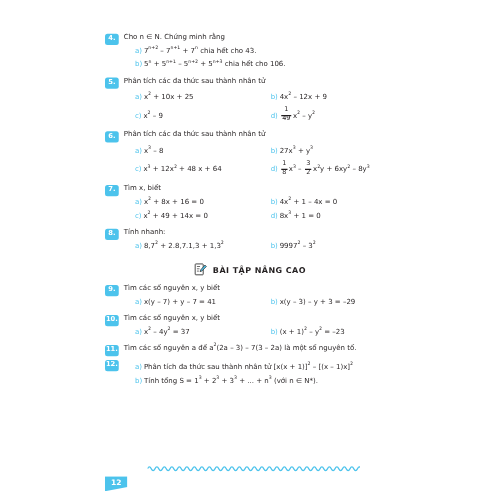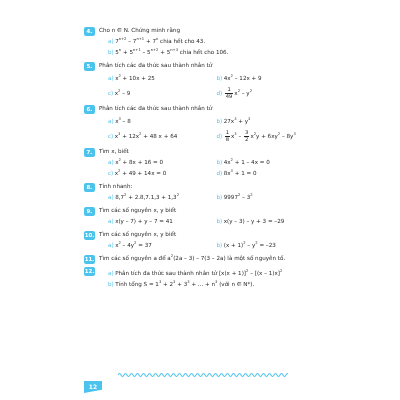--- a/index.html
+++ b/index.html
@@ -206,20 +206,30 @@
           <div class="item">
             <span class="lbl">a)</span>8,7<sup>2</sup> + 2.8,7.1,3 + 1,3<sup>2</sup>
           </div>
           <div class="item">
             <span class="lbl">b)</span>9997<sup>2</sup> – 3<sup>2</sup>
           </div>
         </div>
       </div>
     </div>
 
+    <div class="banner">
+      <svg class="banner-icon" viewBox="0 0 24 24">
+        <rect x="2.5" y="2.5" width="14" height="19" rx="1.2" fill="#ffffff" stroke="#3a3a3a" stroke-width="1.6"></rect>
+        <line x1="5.5" y1="7" x2="11" y2="7" stroke="#3a3a3a" stroke-width="1.3"></line>
+        <line x1="5.5" y1="11" x2="10" y2="11" stroke="#3a3a3a" stroke-width="1.3"></line>
+        <line x1="5.5" y1="15" x2="9" y2="15" stroke="#3a3a3a" stroke-width="1.3"></line>
+        <path d="M19.5 4.5 L22 7 L14 15 L11 16 L12 13 Z" fill="#4cc3ec" stroke="#3a3a3a" stroke-width="1.4" stroke-linejoin="round"></path>
+      </svg>
+      <span class="banner-text">BÀI TẬP NÂNG CAO</span>
+    </div>
 
     <div class="ex">
       <div class="badge">9.</div>
       <div class="ex-body">
         <p class="prompt">Tìm các số nguyên x, y biết</p>
         <div class="items">
           <div class="item">
             <span class="lbl">a)</span>x(y – 7) + y – 7 = 41
           </div>
           <div class="item">

